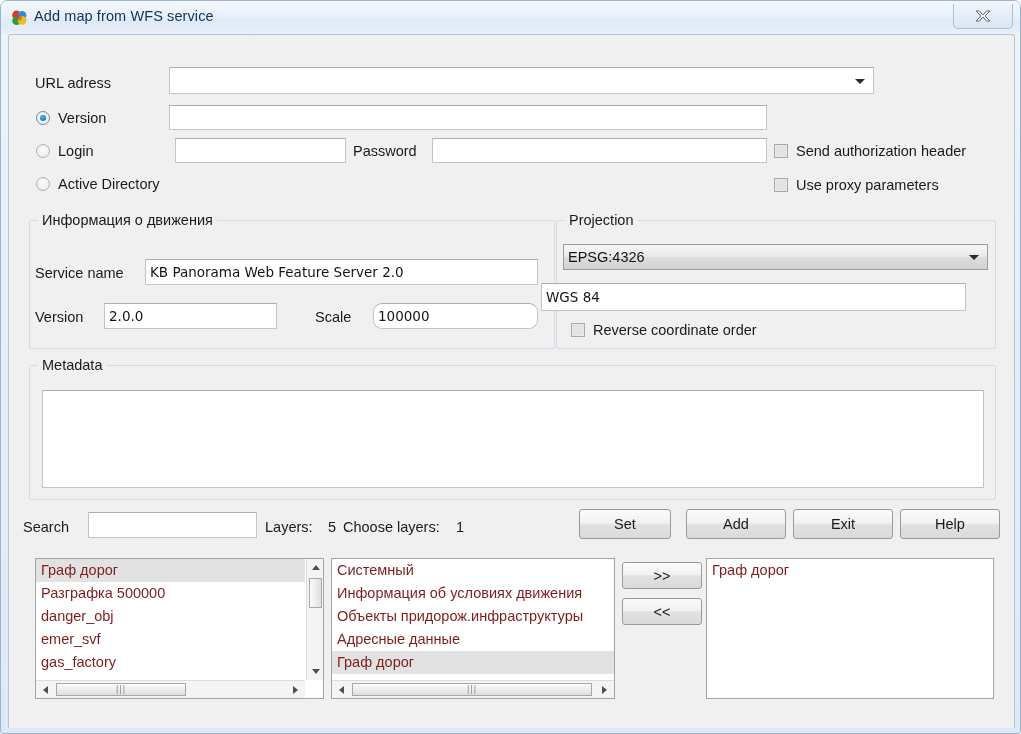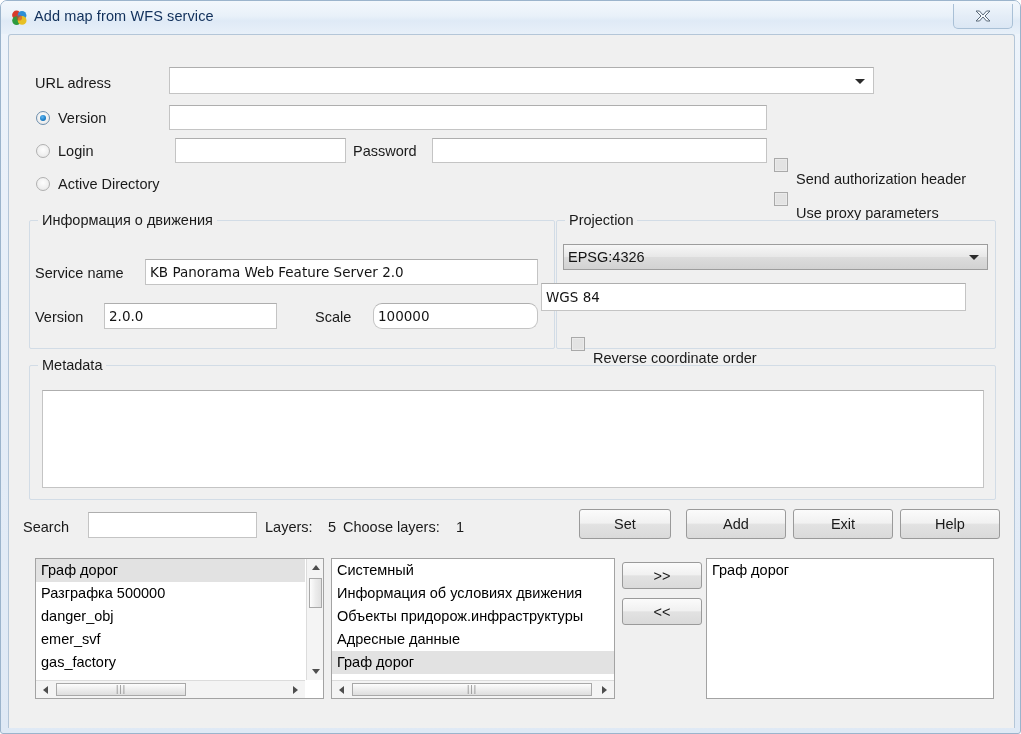--- a/index.html
+++ b/index.html
@@ -156,21 +156,21 @@
     border: 1px solid #a9a9a9;
     background: #eaeaea;
     position: relative;
     flex: none;
   }
   .cbox::after {
     content:"";
     position:absolute; left:1px; top:1px; right:1px; bottom:1px;
     background:#e3e3e3;
   }
-  .check-row .clbl { margin-left: 8px; font-size: 14.5px; color: #1a1a1a; white-space: nowrap; margin-top: 28px; }
+  .check-row .clbl { margin-left: 8px; font-size: 14.5px; color: #1a1a1a; white-space: nowrap; }
 
   
   .group { position: absolute; }
   .group > .gbody {
     position: absolute;
     left: 0; top: 8px; right: 0; bottom: 0;
     border: 1px solid #d2dce6;
     border-radius: 2px;
   }
   .group > .gtitle {
@@ -194,21 +194,21 @@
   .listbox .items {
     position: absolute;
     left: 0; top: 0; right: 0;
     overflow: hidden;
   }
   .li {
     height: 23px;
     line-height: 23px;
     padding: 0 0 0 5px;
     font-size: 14.5px;
-    color: #000000;
+    color: #7f1d1d;
     white-space: nowrap;
     overflow: hidden;
   }
   .li.sel { background: #e2e2e2; }
 
   
   .vsb {
     position: absolute;
     top: 0; right: 0;
     width: 17px; bottom: 0;

